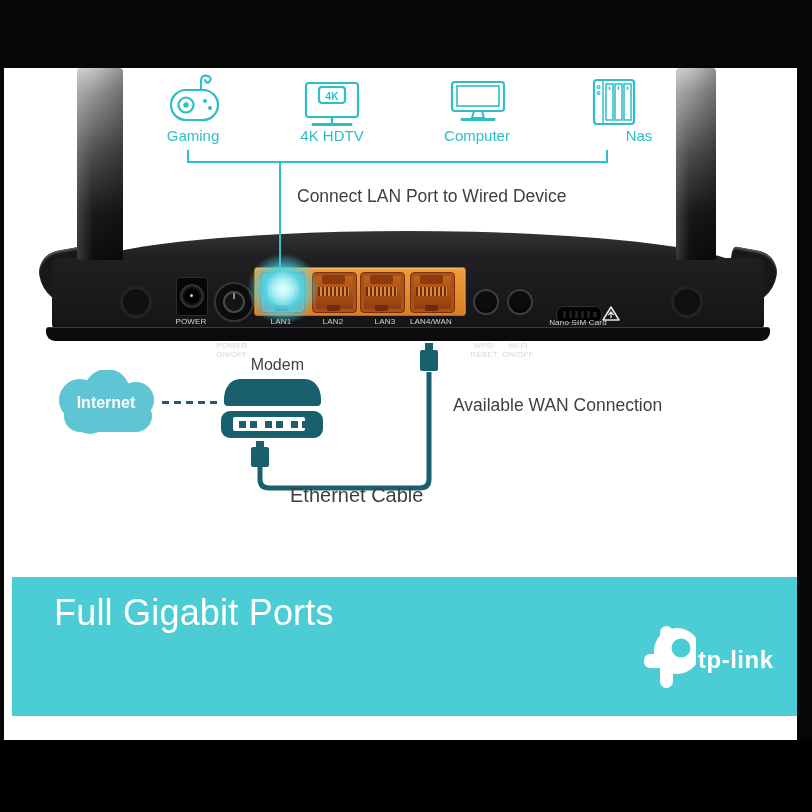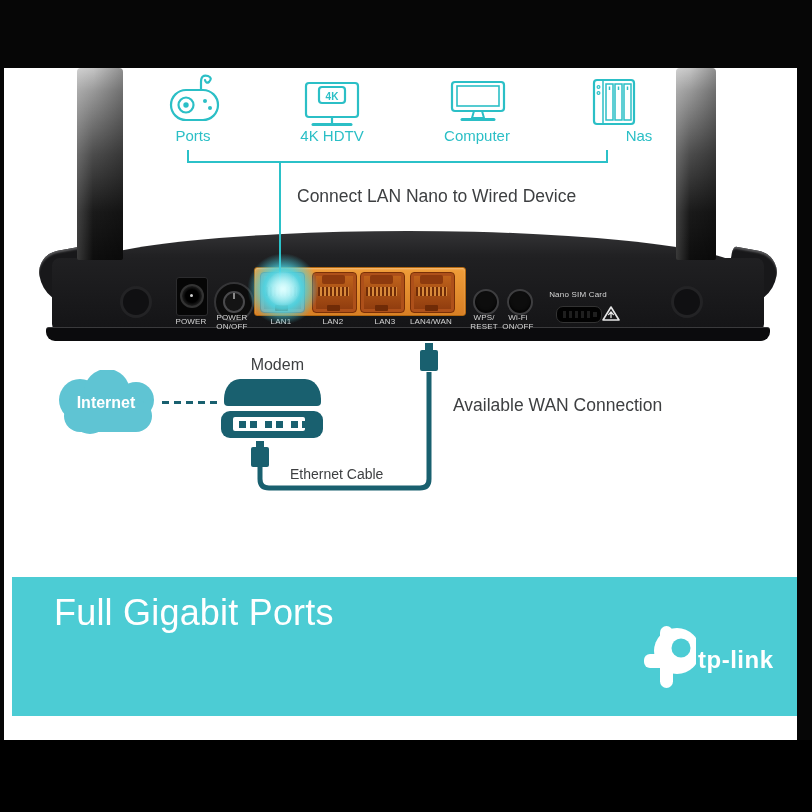--- a/index.html
+++ b/index.html
@@ -49,21 +49,21 @@
              border:1px solid #b4680f;border-radius:3px;box-shadow:inset 0 1px 2px rgba(255,255,255,.35);z-index:20;}
   .rj45{position:absolute;top:4px;width:43px;height:39px;background:linear-gradient(180deg,#c4661c,#8d3a0e);
         border:1px solid #7a3008;border-radius:4px;box-shadow:inset 0 0 0 3px #ae501a;}
   .rj45 .tab{position:absolute;left:9px;top:2px;width:23px;height:9px;background:#8d3a0e;border-radius:2px;}
   .rj45 .pins{position:absolute;left:5px;top:14px;width:31px;height:9px;
         background:repeating-linear-gradient(90deg,#6f2b07 0 2px,#d98a3a 2px 4px);}
   .rj45 .notch{position:absolute;left:14px;bottom:1px;width:13px;height:6px;background:#6f2b07;border-radius:1px;}
   .rj45-gray{background:linear-gradient(180deg,#b0ab9d,#8c887c);box-shadow:inset 0 0 0 3px #a29d90;border-color:#7d796e;}
   .rj45-gray .tab{background:#8c887c;} .rj45-gray .pins{background:repeating-linear-gradient(90deg,#6e6a60 0 2px,#c4bfb2 2px 4px);}
   .port-label{top:317px;width:60px;text-align:center;font-size:8px;color:#d6d6d6;z-index:21;letter-spacing:.2px;}
-  .mini-label{width:56px;text-align:center;font-size:8px;line-height:8.5px;color:#d6d6d6;z-index:21;letter-spacing:.2px;}
+  .mini-label{width:56px;text-align:center;font-size:8px;line-height:8.5px;color:#d6d6d6;z-index:21;letter-spacing:.2px;margin-top:28px;}
   .rnd-btn{top:289px;width:22px;height:22px;border-radius:50%;background:#0d0d0d;border:2px solid #3e3e40;z-index:20;
            box-shadow:inset 0 -2px 3px rgba(0,0,0,.8);}
   .sim-slot{left:556px;top:306px;width:44px;height:15px;background:#020202;border:1px solid #333;border-radius:7px;z-index:20;}
   .sim-slot .ridges{position:absolute;left:6px;top:4px;width:28px;height:7px;
            background:repeating-linear-gradient(90deg,#1f1f1f 0 3px,#020202 3px 6px);}
   .sim-slot .key{position:absolute;right:4px;top:5px;width:4px;height:5px;background:#1f1f1f;}
   .glow{left:247px;top:253px;width:72px;height:72px;border-radius:50%;z-index:25;
         background:radial-gradient(circle,rgba(178,247,252,.95) 0%,rgba(74,213,228,.9) 38%,rgba(74,213,228,0) 70%);}
   .glow-core{left:266px;top:272px;width:34px;height:34px;border-radius:50%;z-index:26;
         background:radial-gradient(circle,rgba(225,255,255,.95),rgba(120,230,240,.0) 75%);}
@@ -99,21 +99,21 @@
   <svg class="abs icon-svg" style="left:165px;top:68px" width="58" height="58" viewBox="0 0 58 58">
     <g fill="none" stroke="#2BBFC6" stroke-width="2.2" stroke-linecap="round">
       <path d="M36 22 L36 14 Q36 6 43 8 Q48 10 44 14 Q41 16 40 12"></path>
       <rect x="6" y="22" width="47" height="30" rx="15"></rect>
       <circle cx="21" cy="37" r="7.5"></circle>
       <circle cx="21" cy="37" r="1.6" fill="#2BBFC6"></circle>
       <circle cx="40" cy="33" r="2" fill="#2BBFC6" stroke="none"></circle>
       <circle cx="45" cy="40" r="2" fill="#2BBFC6" stroke="none"></circle>
     </g>
   </svg>
-  <div class="abs dev-label" style="left:152px;width:82px">Ports</div>
+  <div class="abs dev-label" style="left:152px;width:82px">Gaming</div>
 
   <svg class="abs icon-svg" style="left:302px;top:78px" width="60" height="52" viewBox="0 0 60 52">
     <g fill="none" stroke="#2BBFC6" stroke-width="2.2" stroke-linecap="round">
       <rect x="4" y="5" width="52" height="34" rx="3"></rect>
       <rect x="17" y="9" width="26" height="16" rx="3"></rect>
       <line x1="30" y1="39" x2="30" y2="45"></line>
       <line x1="11" y1="46.5" x2="49" y2="46.5" stroke-width="3"></line>
     </g>
     <text x="30" y="21.5" text-anchor="middle" font-size="10" font-weight="bold" fill="#2BBFC6" font-family="Liberation Sans, sans-serif">4K</text>
   </svg>
@@ -141,21 +141,21 @@
         <rect x="34" y="8" width="7" height="36"></rect>
         <line x1="19.5" y1="10.5" x2="19.5" y2="14"></line>
         <line x1="28.5" y1="10.5" x2="28.5" y2="14"></line>
         <line x1="37.5" y1="10.5" x2="37.5" y2="14"></line>
       </g>
     </g>
   </svg>
   <div class="abs dev-label" style="left:597px;width:84px">Nas</div>
 
   <div class="abs bracket"></div>
-  <div class="abs caption">Connect LAN Nano to Wired Device</div>
+  <div class="abs caption">Connect LAN Port to Wired Device</div>
   <div class="abs dropline"></div>
 
   <div class="abs ear ear-l"></div>
   <div class="abs ear ear-r"></div>
   <div class="abs router-cap"></div>
   <div class="abs router-body"></div>
   <div class="abs router-base"></div>
   <div class="abs ant-conn" style="left:120px;top:286px"></div>
   <div class="abs ant-conn" style="left:671px;top:286px"></div>
   <div class="abs antenna ant-l">
@@ -254,21 +254,21 @@
   </div>
 
   <div class="abs dark-teal plug" style="left:256px;top:441px;width:8px;height:7px"></div>
   <div class="abs dark-teal plug" style="left:251px;top:447px;width:18px;height:20px;border-radius:2px"></div>
   <svg class="abs cable-svg" width="812" height="812" viewBox="0 0 812 812">
     <path d="M260 465 L260 479 Q260 488 269 488 L420 488 Q429 488 429 479 L429 372" fill="none" stroke="#19606F" stroke-width="5"></path>
   </svg>
   <div class="abs dark-teal plug" style="left:425px;top:343px;width:8px;height:8px"></div>
   <div class="abs dark-teal plug" style="left:420px;top:350px;width:18px;height:21px;border-radius:2px"></div>
 
-  <div class="abs lbl" style="left:290px;top:466px;font-size:14px">Ethernet Cable</div>
+  <div class="abs lbl" style="left:290px;top:484px;font-size:20px">Ethernet Cable</div>
   <div class="abs lbl" style="left:453px;top:395px;font-size:17.5px">Available WAN Connection</div>
 
   <div class="abs banner">
     <div class="banner-text">
       <div>Full Gigabit Ports</div>
     </div>
     <div class="logo-wrap">
       <svg width="52" height="68" viewBox="0 0 52 68">
         <circle cx="33" cy="29" r="23" fill="#fff"></circle>
         <rect x="16" y="4" width="13" height="62" rx="6.5" fill="#fff"></rect>

